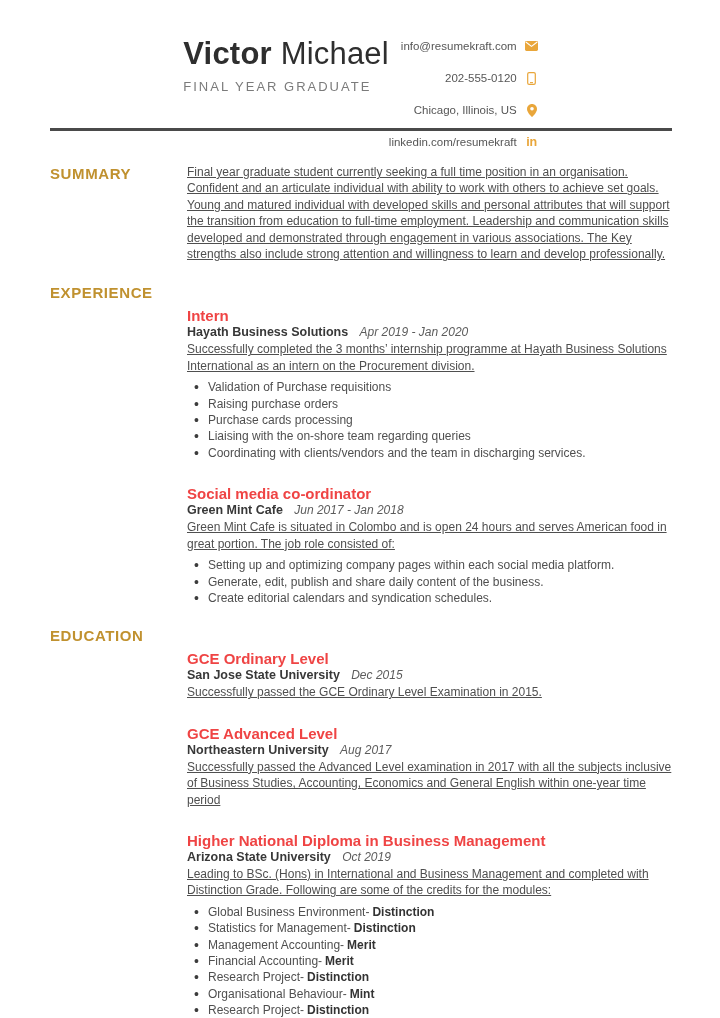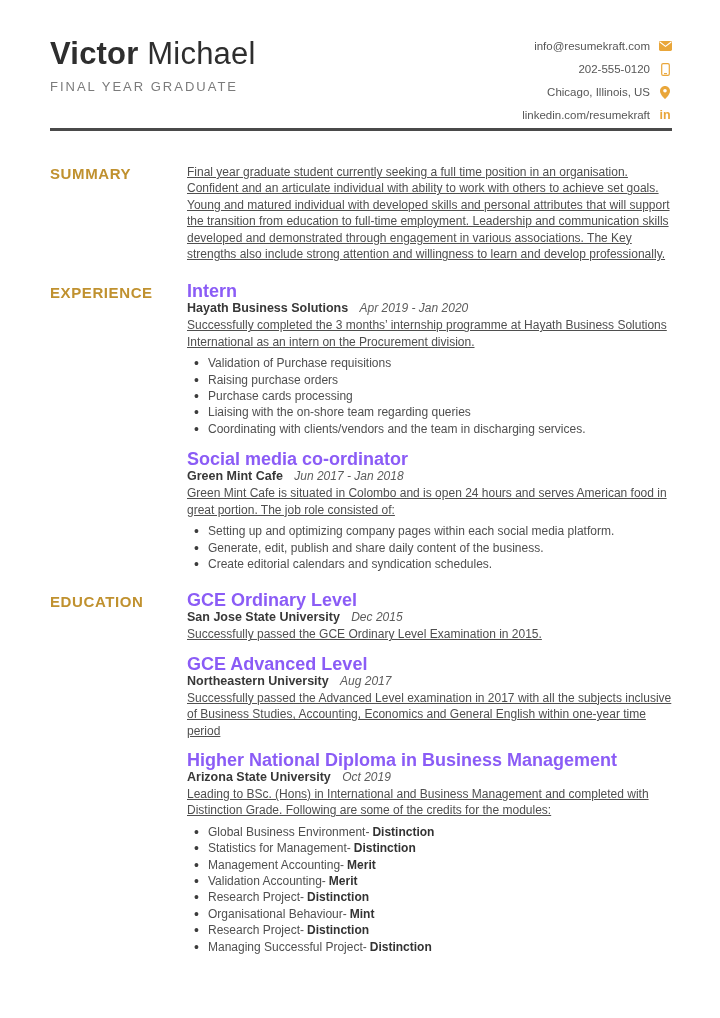--- a/index.html
+++ b/index.html
@@ -5,44 +5,44 @@
   html, body { margin: 0; padding: 0; background: #ffffff; }
   body {
     width: 720px; height: 1018px; overflow: hidden;
     font-family: "Liberation Sans", sans-serif;
     color: #4f4f4f;
     -webkit-font-smoothing: antialiased;
   }
   .page { width: 720px; height: 1018px; box-sizing: border-box; padding: 36px 48px 0 50px; background: #fff; }
 
   
-  .header { display: flex; justify-content: space-between; align-items: flex-start; height: 92px; }
+  .header { display: flex; justify-content: center; align-items: flex-start; height: 92px; }
   .name { margin: 0; font-size: 31px; line-height: 36px; color: #2e2e2e; font-weight: 400; letter-spacing: 0.2px; }
   .name .first { font-weight: 700; }
   .role { margin-top: 7px; font-size: 13px; letter-spacing: 2px; color: #7b7b7b; font-weight: 400; }
-  .contact { display: flex; flex-direction: column; align-items: flex-end; gap: 9px; padding-top: 3px; }
+  .contact { display: flex; flex-direction: column; align-items: flex-end; gap: 18px; padding-top: 3px; }
   .contact-row { display: flex; align-items: center; gap: 8px; font-size: 11.5px; color: #565656; line-height: 14px; }
   .contact-row .cicon { width: 14px; height: 14px; display: flex; align-items: center; justify-content: center; flex: none; }
   .li-glyph { color: #e9a63a; font-weight: 700; font-size: 12.5px; font-style: normal; line-height: 13px; }
 
   .divider { border: none; border-top: 3px solid #4a4a4a; margin: 0; }
 
   
   main { padding-top: 33px; }
   .section-row { display: grid; grid-template-columns: 137px 1fr; }
   .section-label { font-size: 15px; font-weight: 700; letter-spacing: 0.6px; color: #c0912f; line-height: 17px; padding-top: 1px; }
   .section-content { font-size: 12px; line-height: 16.4px; color: #4f4f4f; }
   .sec-summary { margin-bottom: 21px; }
   .sec-experience { margin-bottom: 20px; }
 
   .para { margin: 0; text-decoration: underline; }
   .job { margin-bottom: 14px; }
   .job:last-child, .edu:last-child { margin-bottom: 0; }
   .edu { margin-bottom: 13px; }
-  .job-title, .degree { font-size: 18px; font-weight: 700; color: #8b5cf6; line-height: 17px; }
+  .job-title, .degree { font-size: 15px; font-weight: 700; color: #ef4444; line-height: 17px; margin-top: 24px; }
   .org-line { line-height: 17px; }
   .org { font-size: 12.5px; font-weight: 700; color: #383838; }
   .dates { font-size: 12px; font-style: italic; color: #5c5c5c; margin-left: 8px; }
 
   ul.bullets { margin: 5px 0 0 0; padding: 0; list-style: none; }
   ul.bullets li { position: relative; padding-left: 21px; line-height: 16.4px; }
   ul.bullets li::before { content: "\2022"; position: absolute; left: 7px; top: 0; color: #3c3c3c; font-size: 14px; }
   .grade { font-weight: 700; color: #333; margin-left: 3px; }
 </style>
 </head>
@@ -167,21 +167,21 @@
           <div class="degree">Higher National Diploma in Business Management</div>
           <div class="org-line">
             <span class="org">Arizona State University</span>
             <span class="dates">Oct 2019</span>
           </div>
           <p class="para">Leading to BSc. (Hons) in International and Business Management and completed with Distinction Grade. Following are some of the credits for the modules:</p>
           <ul class="bullets">
             <li><span>Global Business Environment-</span><span class="grade">Distinction</span></li>
             <li><span>Statistics for Management-</span><span class="grade">Distinction</span></li>
             <li><span>Management Accounting-</span><span class="grade">Merit</span></li>
-            <li><span>Validation Accounting-</span><span class="grade">Merit</span></li>
+            <li><span>Financial Accounting-</span><span class="grade">Merit</span></li>
             <li><span>Research Project-</span><span class="grade">Distinction</span></li>
             <li><span>Organisational Behaviour-</span><span class="grade">Mint</span></li>
             <li><span>Research Project-</span><span class="grade">Distinction</span></li>
             <li><span>Managing Successful Project-</span><span class="grade">Distinction</span></li>
           </ul>
         </div>
 
       </div>
     </section>
 

